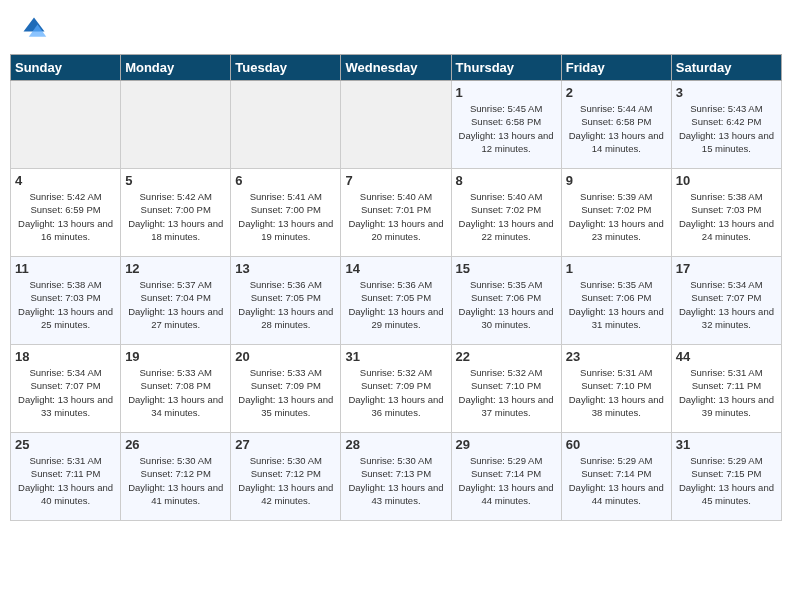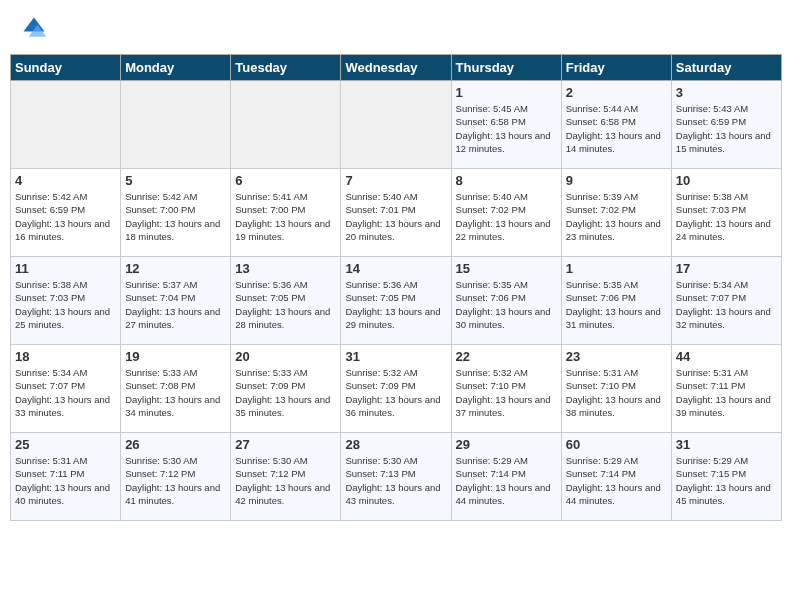--- a/index.html
+++ b/index.html
@@ -88,20 +88,21 @@
       font-size: 13px;
       font-weight: bold;
       color: #333;
       display: block;
       margin-bottom: 2px;
     }
     .day-info {
       font-size: 9.5px;
       color: #333;
       line-height: 1.4;
+      text-align: center;
     }
     .empty-cell {
       background: #f0f0f0 !important;
     }
   </style>
 </head>
 <body>
 
 <div class="header">
   <div class="logo">
@@ -148,21 +149,21 @@
         <td>
           <span class="day-number">2</span>
           <div class="day-info">Sunrise: 5:44 AM
 Sunset: 6:58 PM
 Daylight: 13 hours
 and 14 minutes.</div>
         </td>
         <td>
           <span class="day-number">3</span>
           <div class="day-info">Sunrise: 5:43 AM
-Sunset: 6:59 PM
+Sunset: 6:42 PM
 Daylight: 13 hours
 and 15 minutes.</div>
         </td>
       </tr>
       <tr>
         <td>
           <span class="day-number">4</span>
           <div class="day-info">Sunrise: 5:42 AM
 Sunset: 6:59 PM
 Daylight: 13 hours

